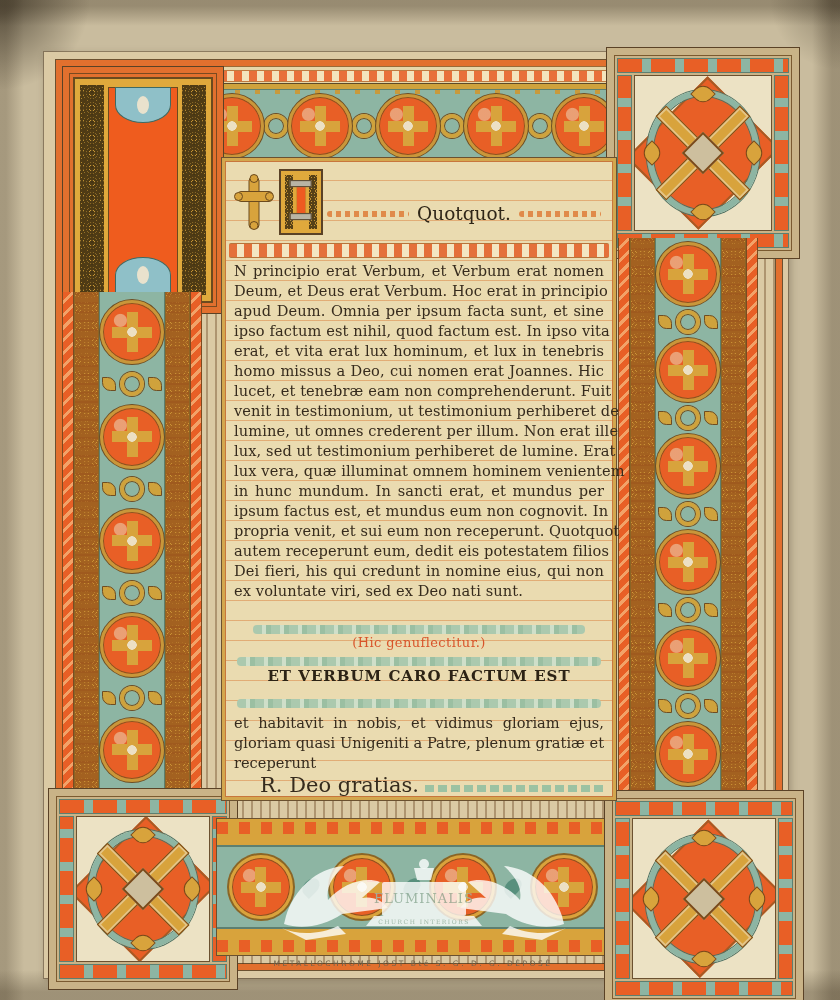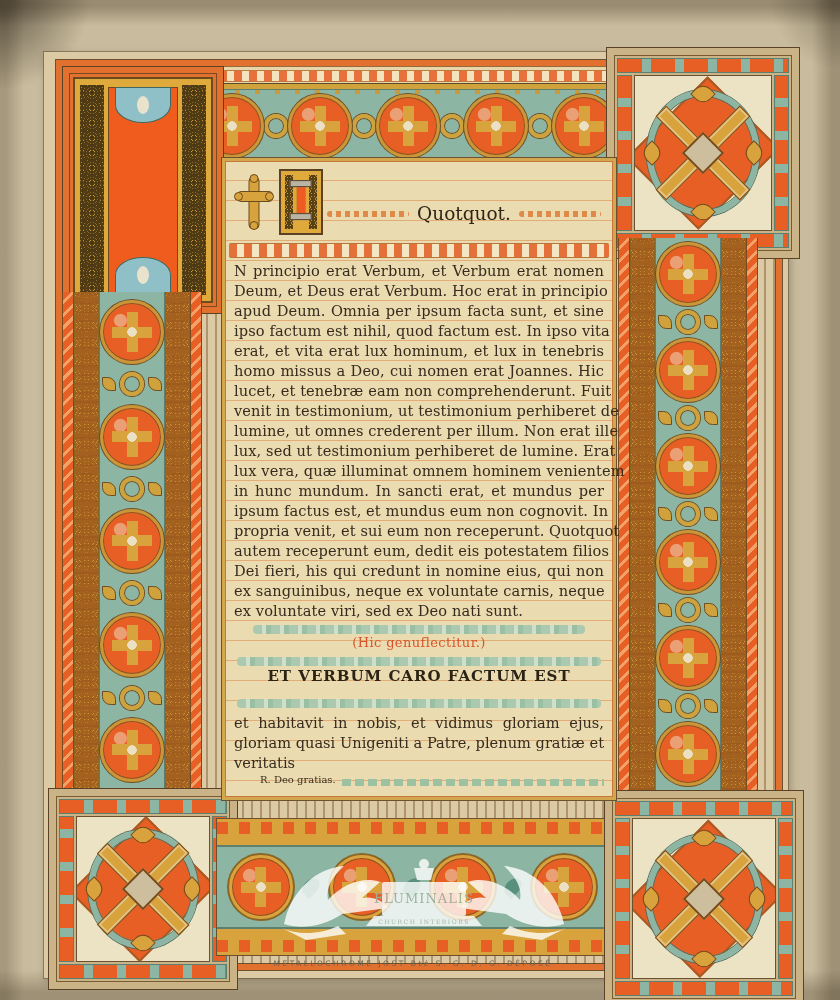--- a/index.html
+++ b/index.html
@@ -156,21 +156,21 @@
   .gband{height:9px;border-radius:4px;
        background:repeating-linear-gradient(90deg,#abc9ae 0 9px,#cfdfc9 9px 13px,#9bbfa2 13px 18px);}
   .gband1{top:464px;left:28px;right:28px;}
   .gband2{top:496px;left:12px;right:12px;}
   .gband3{top:538px;left:12px;right:12px;}
   .rubric{top:474px;left:0;right:0;text-align:center;font-size:13px;font-weight:normal;color:#d8542a;letter-spacing:.4px;}
   .gospel-heading{top:506px;left:0;right:0;text-align:center;font-size:15px;font-weight:bold;color:#2c2315;letter-spacing:1px;}
   .closing{top:552px;left:9px;right:9px;font-size:14.6px;line-height:20px;color:#362b1d;}
   .closing .ln{text-align:justify;text-align-last:justify;white-space:nowrap;}
   .closing .ln.last{text-align-last:left;}
-  .response-row{top:612px;left:9px;right:9px;display:flex;align-items:center;font-size:10px;color:#362b1d;text-align:center;}
+  .response-row{top:612px;left:9px;right:9px;display:flex;align-items:center;font-size:21px;color:#362b1d;text-align:center;}
   .response-row .resp{padding-left:26px;white-space:nowrap;}
   .dashline{flex:1;height:7px;margin-left:6px;margin-top:6px;
        background:repeating-linear-gradient(90deg,#9cc2a2 0 9px, rgba(0,0,0,0) 9px 13px);}
 
   
   .watermark{position:absolute;left:276px;top:846px;width:296px;height:108px;opacity:.9;pointer-events:none;}
 
   
   .imprint{position:absolute;left:56px;top:959px;width:714px;text-align:center;
        font-family:"DejaVu Sans", sans-serif;font-size:7.5px;letter-spacing:2.5px;color:#6e604a;}
@@ -395,35 +395,34 @@
       <div class="ln">lucet, et tenebræ eam non comprehenderunt.  Fuit</div>
       <div class="ln">venit in testimonium, ut testimonium perhiberet de</div>
       <div class="ln">lumine, ut omnes crederent per illum.  Non erat ille</div>
       <div class="ln">lux, sed ut testimonium perhiberet de lumine.  Erat</div>
       <div class="ln">lux vera, quæ illuminat omnem hominem venientem</div>
       <div class="ln">in hunc mundum.  In sancti erat, et mundus per</div>
       <div class="ln">ipsum factus est, et mundus eum non cognovit.  In</div>
       <div class="ln">propria venit, et sui eum non receperunt.  Quotquot</div>
       <div class="ln">autem receperunt eum, dedit eis potestatem filios</div>
       <div class="ln">Dei fieri, his qui credunt in nomine eius, qui non</div>
-      <div class="ln">ex sanguinibus, neque ex voluntate carnis, neque</div>
       <div class="ln last">ex voluntate viri, sed ex Deo nati sunt.</div>
     </div>
 
     <div class="tp-abs gband gband1"></div>
     <div class="tp-abs rubric">(Hic genuflectitur.)</div>
     <div class="tp-abs gband gband2"></div>
 
     <div class="tp-abs gospel-heading">ET VERBUM CARO FACTUM EST</div>
     <div class="tp-abs gband gband3"></div>
 
     <div class="tp-abs closing">
       <div class="ln">et habitavit in nobis, et vidimus gloriam ejus,</div>
       <div class="ln">gloriam quasi Unigeniti a Patre, plenum gratiæ et</div>
-      <div class="ln last">veritatis</div>
+      <div class="ln last">receperunt</div>
     </div>
 
     <div class="tp-abs response-row">
       <span class="resp">R.  Deo gratias.</span>
       <span class="dashline"></span>
     </div>
   </div>
 
   <svg class="watermark" viewBox="0 0 296 108" xmlns="http://www.w3.org/2000/svg">
     <g fill="#ffffff" fill-opacity="0.88" stroke="none">

